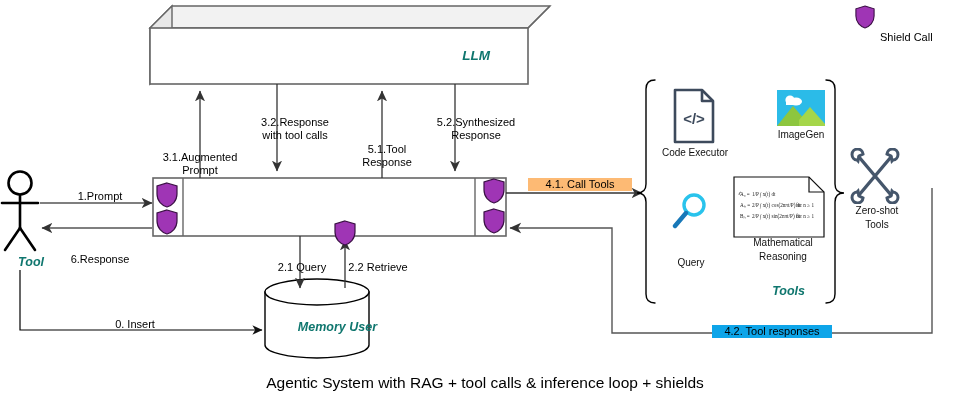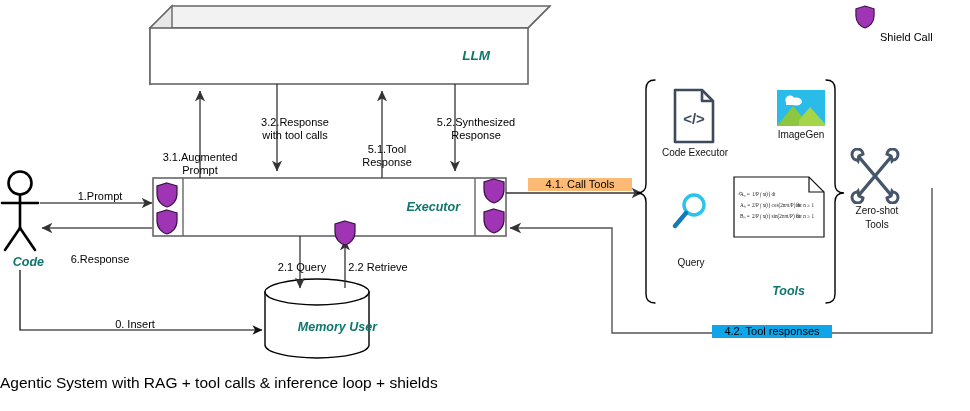--- a/index.html
+++ b/index.html
@@ -6,21 +6,21 @@
   body{width:970px;height:411px;overflow:hidden;
        font-family:"Liberation Sans","DejaVu Sans",sans-serif;color:#000;}
   #stage{position:relative;width:970px;height:411px;}
   svg.layer{position:absolute;left:0;top:0;width:970px;height:411px;}
   .lbl{position:absolute;font-size:11px;line-height:13px;color:#000;
        text-align:center;white-space:pre-line;}
   .tool-cap{position:absolute;font-size:10px;line-height:13.5px;
             text-align:center;color:#111;white-space:pre-line;}
   .node-title{position:absolute;font-weight:bold;font-size:12.5px;
               text-align:right;color:#0f766e;font-style:italic;}
-  .caption{position:absolute;left:0;top:374px;width:970px;text-align:left;
+  .caption{position:absolute;left:0;top:374px;width:970px;text-align:center;
            font-size:15.5px;color:#000;}
   .icon{position:absolute;}
 </style>
 </head>
 <body>
 
 <div id="stage">
 
   <svg class="layer" viewBox="0 0 970 411">
     <defs>
@@ -154,42 +154,43 @@
       <text x="7" y="20">A₀ = </text>
         <text x="19" y="20">1/P ∫ x(t) dt</text>
       <text x="7" y="31">Aₙ = </text>
         <text x="19" y="31">2/P ∫ x(t) cos(2nπt/P) dt</text>
       <text x="63" y="31">for n ≥ 1</text>
       <text x="7" y="42">Bₙ = </text>
         <text x="19" y="42">2/P ∫ x(t) sin(2nπt/P) dt</text>
       <text x="63" y="42">for n ≥ 1</text>
     </g>
   </svg>
+  <div class="tool-cap" style="left:735px;top:236px;width:96px;">Mathematical
+Reasoning</div>
 
   <svg class="icon" style="left:849px;top:148px;" width="52" height="56" viewBox="0 0 52 56">
     <g stroke="#45566B" stroke-width="3.4" fill="none" stroke-linecap="round">
       <line x1="10" y1="9" x2="42" y2="47"></line>
       <line x1="42" y1="9" x2="10" y2="47"></line>
     </g>
     <g fill="none" stroke="#45566B" stroke-width="3">
       <path d="M8,12 a5.5,5.5 0 1 1 6,-6 l-4,2 -1,5 -1,-1 Z"></path>
       <path d="M44,12 a5.5,5.5 0 1 0 -6,-6 l4,2 1,5 1,-1 Z"></path>
       <path d="M8,44 a5.5,5.5 0 1 0 6,6 l-4,-2 -1,-5 -1,1 Z"></path>
       <path d="M44,44 a5.5,5.5 0 1 1 -6,6 l4,-2 1,-5 1,1 Z"></path>
     </g>
   </svg>
   <div class="tool-cap" style="left:841px;top:204px;width:72px;">Zero-shot
 Tools</div>
 
   <div class="node-title" style="left:715px;top:284px;width:90px;">Tools</div>
 
   <div class="node-title" style="left:190px;top:48px;width:300px;font-size:13.5px;">LLM</div>
-  <div class="node-title" style="left:200px;top:200px;width:260px;">Executor</div>
   <div class="node-title" style="left:257px;top:320px;width:120px;">Memory User</div>
-  <div class="node-title" style="left:0px;top:255px;width:44px;">Code</div>
+  <div class="node-title" style="left:0px;top:255px;width:44px;">Tool</div>
 
   <div class="lbl" style="left:50px;top:190px;width:100px;">1.Prompt</div>
   <div class="lbl" style="left:48px;top:216px;width:104px;margin-top:37px;">6.Response</div>
   <div class="lbl" style="left:80px;top:318px;width:110px;">0. Insert</div>
 
   <div class="lbl" style="left:258px;top:261px;width:88px;text-align:center;">2.1 Query</div>
   <div class="lbl" style="left:330px;top:261px;width:96px;">2.2 Retrieve</div>
 
   <div class="lbl" style="left:142px;top:104px;width:116px;margin-top:47px;">3.1.Augmented
 Prompt</div>

